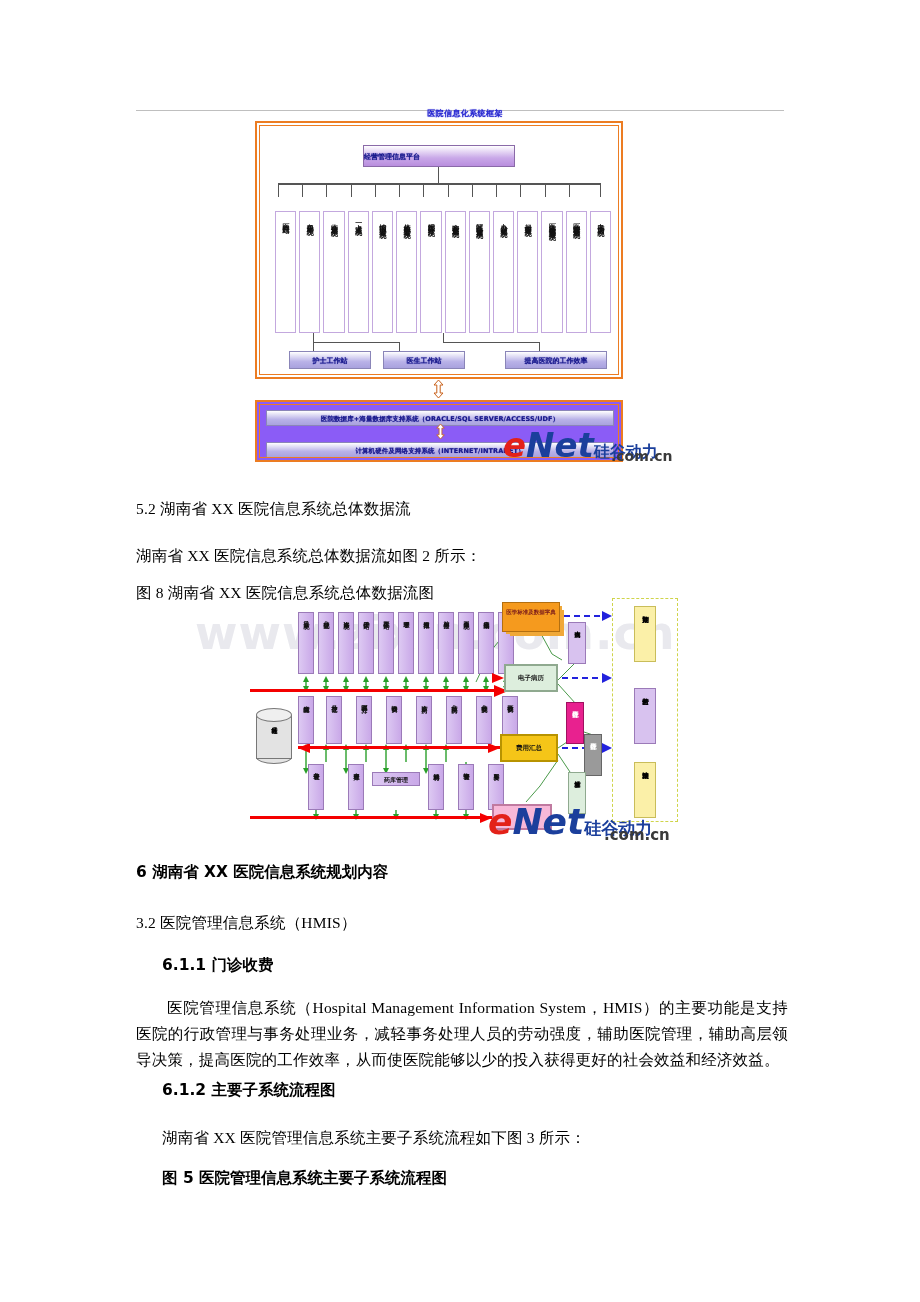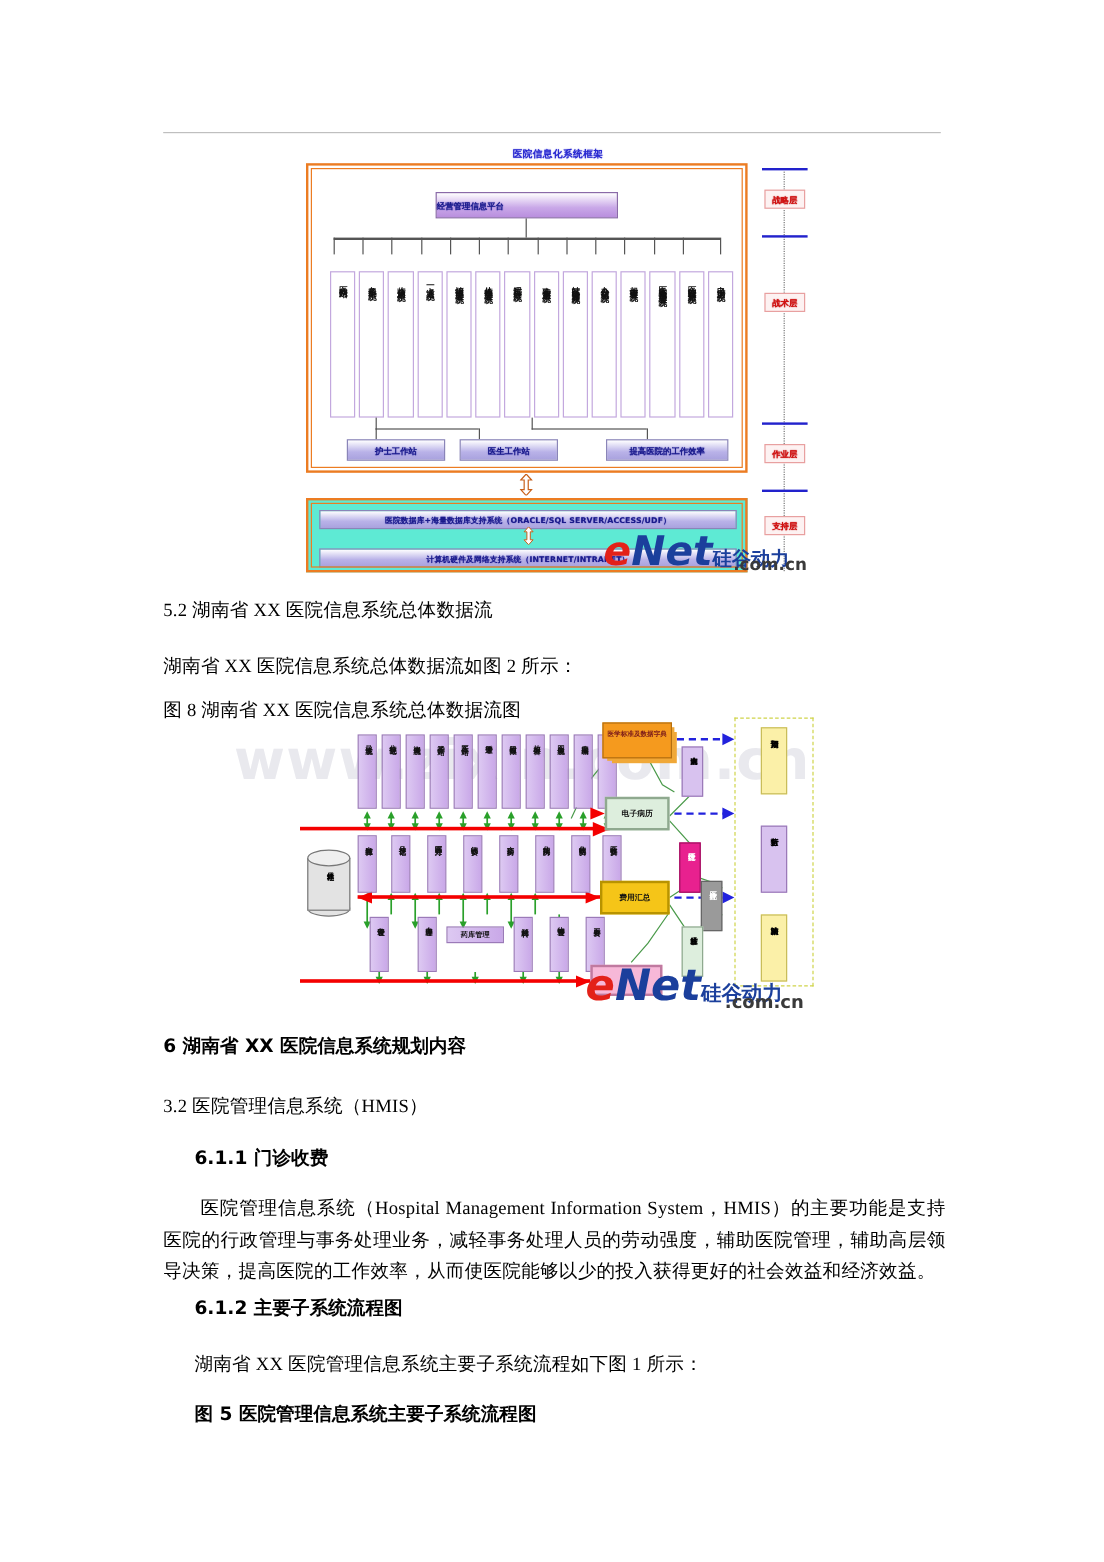--- a/index.html
+++ b/index.html
@@ -17,21 +17,21 @@
   .hrule { position:absolute; left:136px; top:110px; width:648px; height:1px; background:#bfbfbf; }
 
   
   .para { font-size:15.5px; line-height:26px; letter-spacing:.2px; }
   .indent2 { text-indent:2em; }
   .h-bold { font-weight:bold; font-family:"DejaVu Sans","Liberation Sans",sans-serif; font-size:15.5px; }
 
   .blk { position:absolute; left:136px; width:652px; }
 
   
-  #fig1 { position:absolute; left:255px; top:123px; width:420px; height:360px;padding-left:12px; }
+  #fig1 { position:absolute; left:255px; top:108px; width:420px; height:360px;padding-left:12px; }
   #fig1 .f1title {
     position:absolute; left:0; top:0; width:420px; text-align:center;
     color:#2a2ad0; font-weight:bold; font-size:8px; letter-spacing:.4px;
     font-family:"DejaVu Sans","Liberation Sans",sans-serif;
     text-shadow:0 0 1px #5555e0;
   }
   #fig1 .outerbox {
     position:absolute; left:0; top:13px; width:368px; height:258px;
     border:2px solid #ec7c22; background:#fff;
   }
@@ -63,21 +63,21 @@
   #fig1 .wsrow { position:absolute; left:22px; top:228px; width:330px; height:18px; }
   #fig1 .ws {
     position:absolute; height:18px; line-height:18px; text-align:center;
     background:linear-gradient(#ffffff,#b9b2e8 60%,#a9a2de);
     border:1px solid #8a85b8; font-size:7px; font-weight:bold; color:#1a1a8a;
     font-family:"DejaVu Sans","Liberation Sans",sans-serif;
     text-shadow:0 0 1px #3a3ab0;
   }
   #fig1 .dbbox {
     position:absolute; left:0; top:292px; width:368px; height:62px;
-    border:2px solid #ec7c22; background:#5eead4;
+    border:2px solid #ec7c22; background:#8b5cf6;
   }
   #fig1 .dbbox:after{
     content:""; position:absolute; left:2px; top:2px; right:2px; bottom:2px;
     border:1px solid #ec7c22;
   }
   #fig1 .dbbar {
     position:absolute; left:9px; width:348px; height:16px; line-height:16px;
     background:linear-gradient(#ffffff,#b9b2e8 60%,#a9a2de);
     border:1px solid #8a85b8; text-align:center;
     font-size:6.5px; font-weight:bold; color:#1a1a8a; letter-spacing:.1px;
@@ -319,31 +319,20 @@
     <div class="dbbox">
       <div class="dbbar" style="top:8px;">医院数据库+海量数据库支持系统（ORACLE/SQL SERVER/ACCESS/UDF）</div>
       <div class="dbbar" style="top:40px;">计算机硬件及网络支持系统（INTERNET/INTRANET）</div>
       <div class="updown" style="left:178px;top:22px;">
         <svg width="11" height="15" viewBox="0 0 11 18">
           <path d="M5.5 0 L10 5 L7.2 5 L7.2 13 L10 13 L5.5 18 L1 13 L3.8 13 L3.8 5 L1 5 Z" fill="#ffffff" stroke="#c8601a" stroke-width="1"></path>
         </svg>
       </div>
     </div>
 
-    <div class="rail">
-      <div class="rdash" style="left:20px;top:4px;height:336px;"></div>
-      <div class="rbar" style="top:4px;"></div>
-      <div class="rbar" style="top:60px;"></div>
-      <div class="rbar" style="top:216px;"></div>
-      <div class="rbar" style="top:272px;"></div>
-      <div class="rlab" style="top:22px;">战略层</div>
-      <div class="rlab" style="top:108px;">战术层</div>
-      <div class="rlab" style="top:234px;">作业层</div>
-      <div class="rlab" style="top:294px;">支持层</div>
-    </div>
 
     <div class="enet" style="left:248px;top:320px;">
       <span style="font-size:34px;line-height:34px;" class="e">e</span><span style="font-size:34px;line-height:34px;" class="net">Net</span><span style="font-size:16px;" class="gu">硅谷动力</span><br>
       <span style="font-size:14px;position:absolute;left:108px;top:20px;" class="cn">.com.cn</span>
     </div>
   </div>
 
   <div class="blk para" style="top:496px;">5.2  湖南省 XX 医院信息系统总体数据流</div>
   <div class="blk para" style="top:543px;">湖南省 XX 医院信息系统总体数据流如图 2 所示：</div>
   <div class="blk para" style="top:580px;">图 8  湖南省 XX 医院信息系统总体数据流图</div>
@@ -591,16 +580,16 @@
     </div>
   </div>
 
   <div class="blk h-bold" style="left:136px;top:862px;">6  湖南省 XX 医院信息系统规划内容</div>
   <div class="blk para" style="left:136px;top:910px;">3.2  医院管理信息系统（HMIS）</div>
   <div class="blk h-bold" style="left:162px;top:955px;">6.1.1  门诊收费</div>
 
   <div class="blk para indent2" style="left:136px;top:995px;width:652px;text-align:justify;">医院管理信息系统（Hospital Management Information System，HMIS）的主要功能是支持医院的行政管理与事务处理业务，减轻事务处理人员的劳动强度，辅助医院管理，辅助高层领导决策，提高医院的工作效率，从而使医院能够以少的投入获得更好的社会效益和经济效益。</div>
 
   <div class="blk h-bold" style="left:162px;top:1080px;">6.1.2  主要子系统流程图</div>
-  <div class="blk para" style="left:162px;top:1125px;">湖南省 XX 医院管理信息系统主要子系统流程如下图 1 所示：</div>
+  <div class="blk para" style="left:162px;top:1125px;">湖南省 XX 医院管理信息系统主要子系统流程如下图 3 所示：</div>
   <div class="blk h-bold" style="left:162px;top:1168px;">图 5  医院管理信息系统主要子系统流程图</div>
 
 </div>
 
 </body></html>

